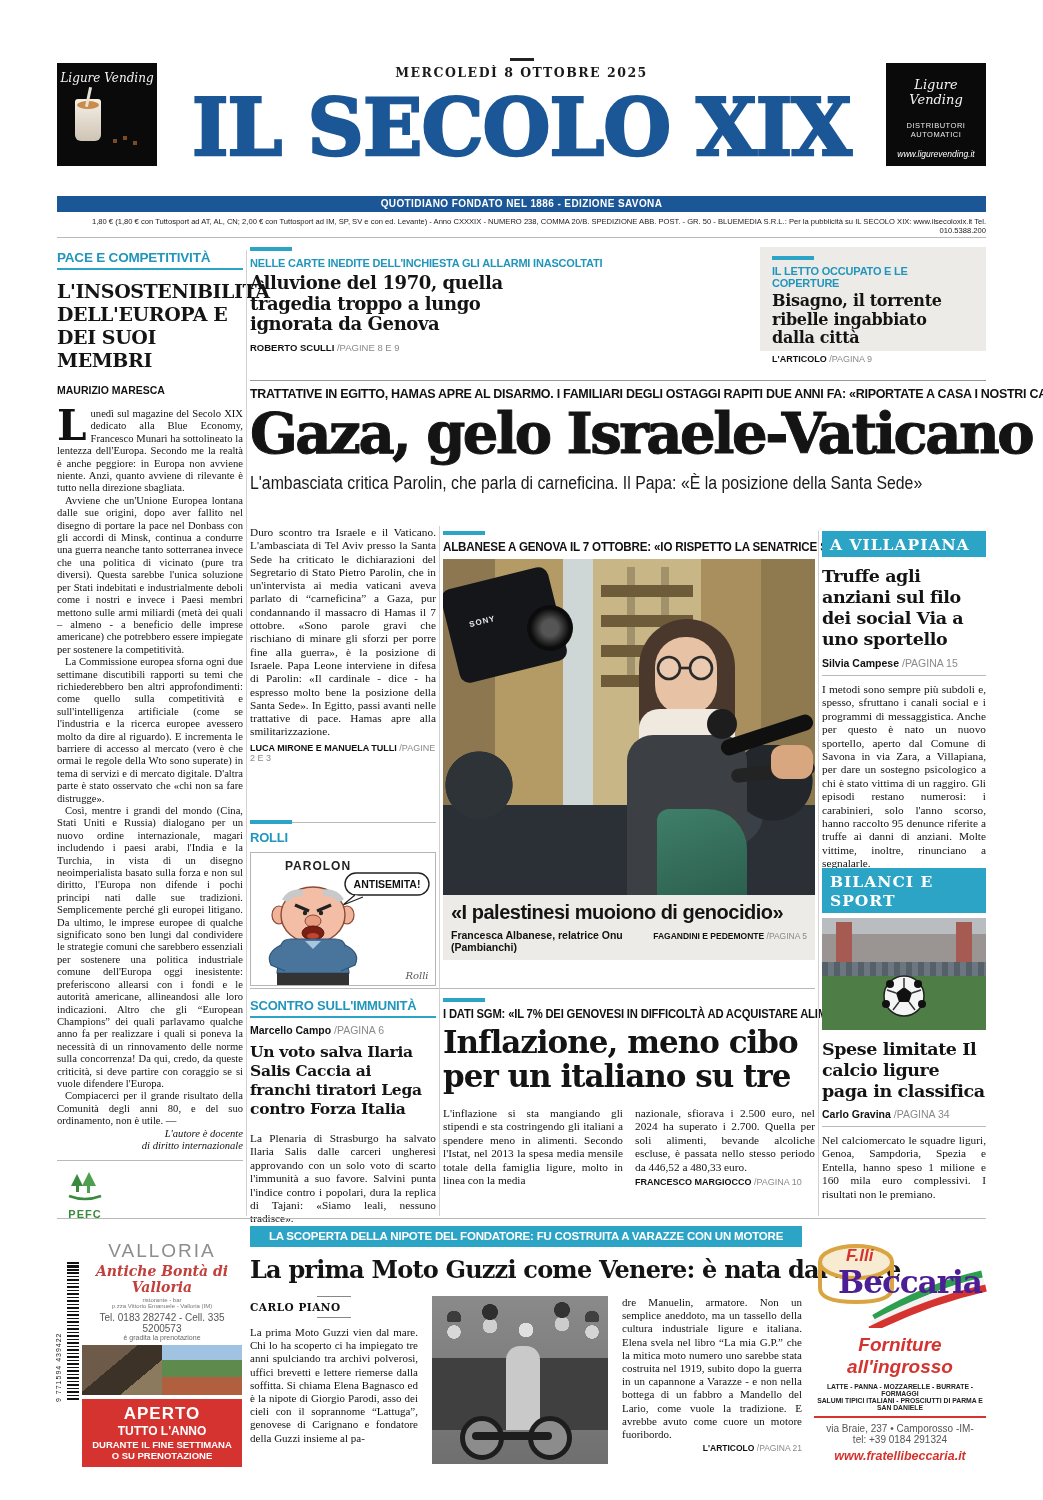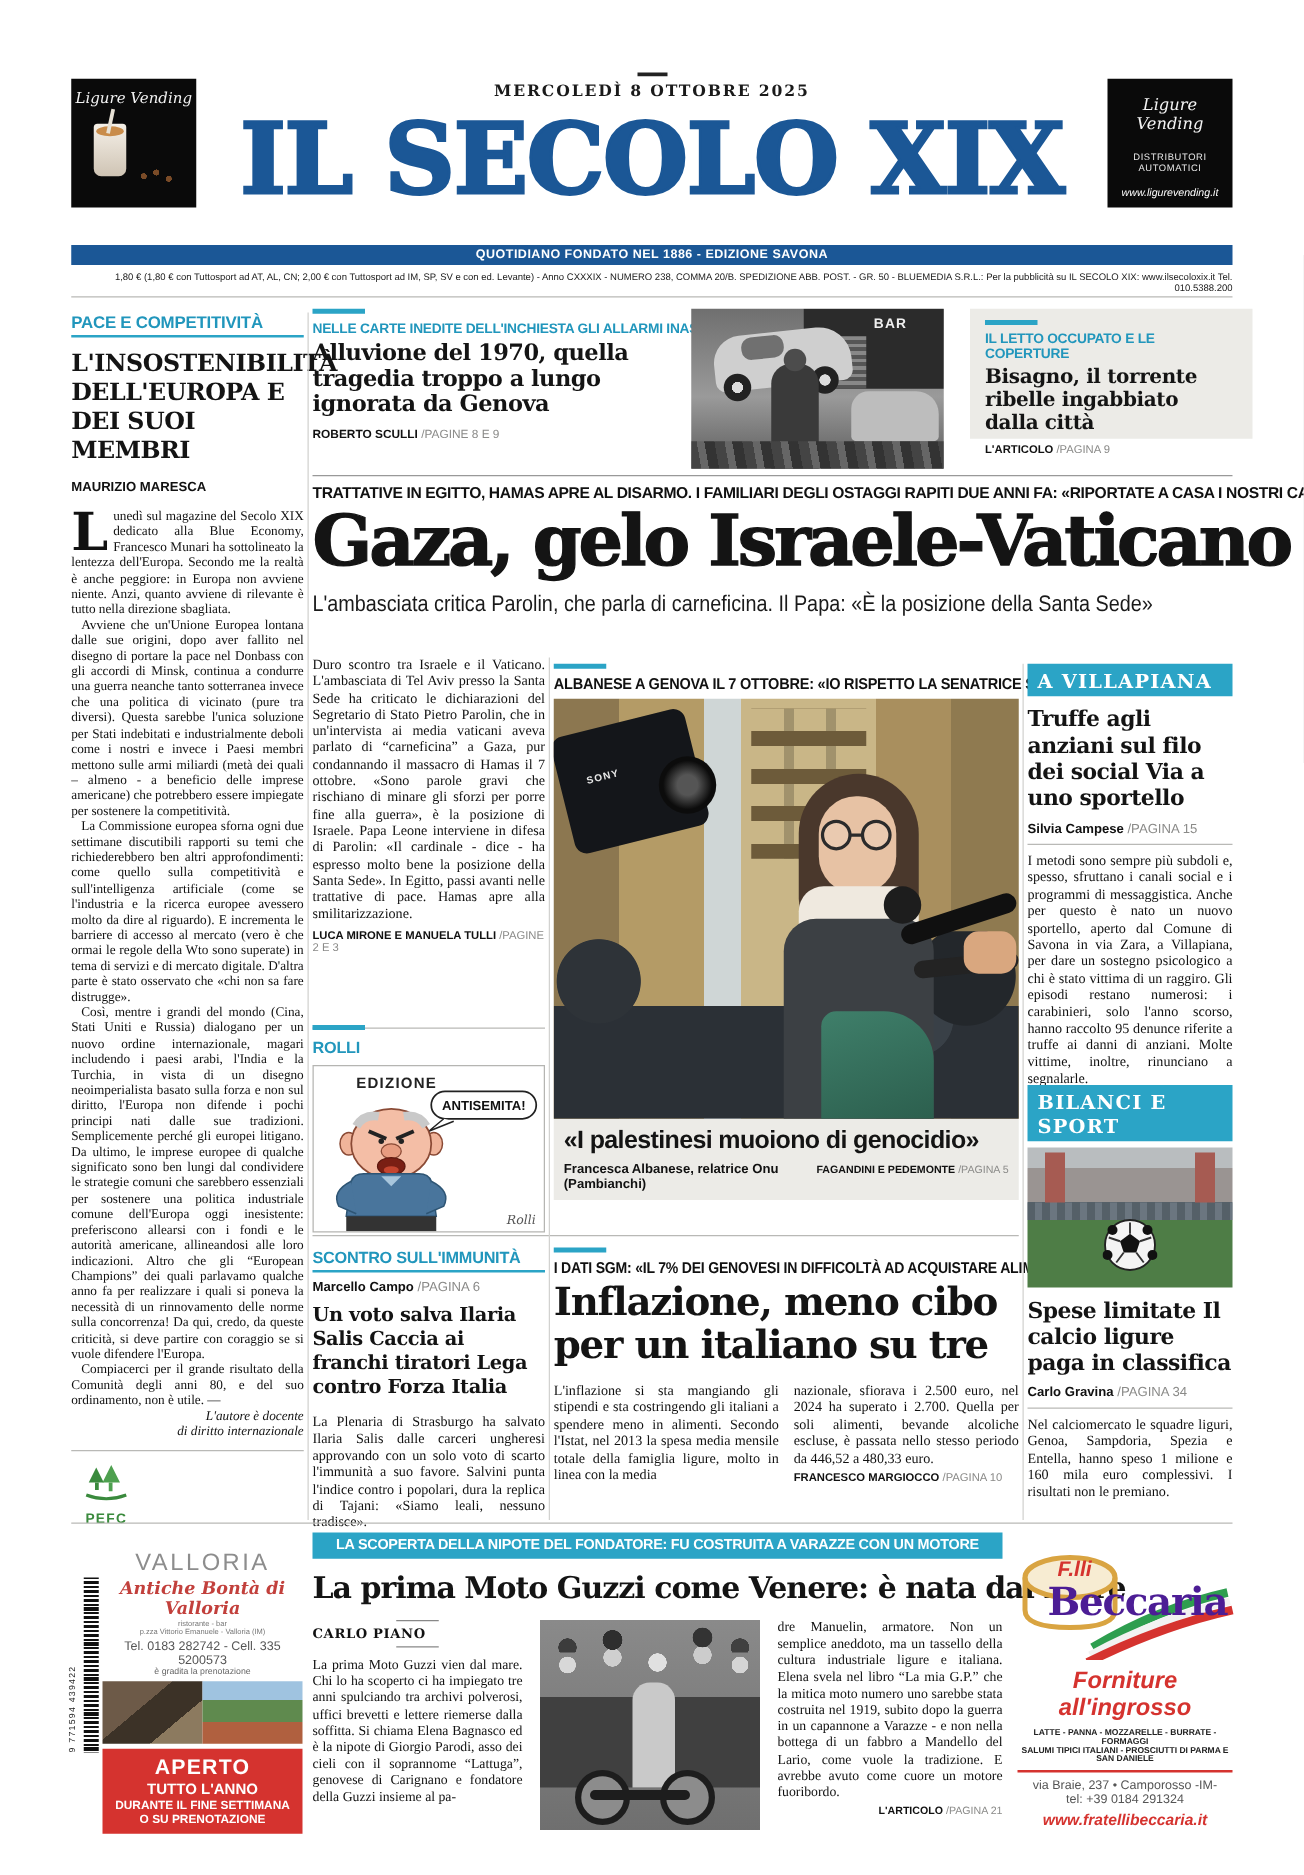--- a/index.html
+++ b/index.html
@@ -85,35 +85,22 @@
   <div class="abs" style="left:250px;top:247px;width:296px;">
     <div class="dash"></div>
     <div class="kicker teal" style="font-size:11px;margin-top:6px;white-space:nowrap;">NELLE CARTE INEDITE DELL'INCHIESTA GLI ALLARMI INASCOLTATI</div>
     <div class="headline" style="font-size:18px;line-height:20.5px;letter-spacing:-0.4px;margin-top:4px;">Alluvione del 1970, quella tragedia troppo a lungo ignorata da Genova</div>
     <div class="sans byline" style="font-size:9.5px;margin-top:7px;">
       <b>ROBERTO SCULLI</b>
       <span class="pg">/PAGINE 8 E 9</span>
     </div>
   </div>
 
-  <div class="abs photo bw" style="left:553px;top:247px;width:202px;height:128px;background:linear-gradient(#6f6f6f,#9a9a9a 55%,#5c5c5c);">
-    <div style="position:absolute;left:90px;top:0;width:112px;height:64px;background:#2b2b2b;"></div>
-    <div style="position:absolute;left:96px;top:22px;width:44px;height:42px;background:repeating-linear-gradient(#888 0 3px,#555 3px 6px);"></div>
-    <div class="sans" style="position:absolute;left:146px;top:6px;color:#f0f0f0;font-weight:bold;font-size:11px;letter-spacing:1px;">BAR</div>
-    <div style="position:absolute;left:18px;top:18px;width:110px;height:44px;background:#cfcfcf;border-radius:22px 26px 8px 8px;transform:rotate(-6deg);"></div>
-    <div style="position:absolute;left:40px;top:22px;width:34px;height:18px;background:#707070;border-radius:8px;transform:rotate(-6deg);"></div>
-    <div style="position:absolute;left:26px;top:52px;width:22px;height:22px;background:radial-gradient(#ddd 28%,#222 30%);border-radius:50%;"></div>
-    <div style="position:absolute;left:96px;top:46px;width:22px;height:22px;background:radial-gradient(#ddd 28%,#222 30%);border-radius:50%;"></div>
-    <div style="position:absolute;left:128px;top:66px;width:70px;height:40px;background:#bdbdbd;border-radius:14px 18px 4px 4px;"></div>
-    <div style="position:absolute;left:64px;top:44px;width:38px;height:84px;background:#3a3a3a;border-radius:16px 16px 0 0;"></div>
-    <div style="position:absolute;left:74px;top:32px;width:18px;height:18px;background:#4c4c4c;border-radius:50%;"></div>
-    <div style="position:absolute;left:0;bottom:0;width:100%;height:22px;background:repeating-linear-gradient(80deg,#444 0 8px,#666 8px 14px,#333 14px 22px);"></div>
-  </div>
-
-  <div class="abs" style="left:776px;top:247px;width:226px;height:104px;background:#ecebe7;box-sizing:border-box;padding:9px 12px;">
+
+  <div class="abs" style="left:760px;top:247px;width:226px;height:104px;background:#ecebe7;box-sizing:border-box;padding:9px 12px;">
     <div class="dash"></div>
     <div class="kicker teal" style="font-size:11px;margin-top:5px;">IL LETTO OCCUPATO E LE COPERTURE</div>
     <div class="headline" style="font-size:16px;line-height:18.5px;letter-spacing:-0.3px;margin-top:3px;">Bisagno, il torrente ribelle ingabbiato dalla città</div>
     <div class="sans byline" style="font-size:9px;margin-top:6px;">
       <b>L'ARTICOLO</b>
       <span class="pg">/PAGINA 9</span>
     </div>
   </div>
 
   <div class="abs" style="left:250px;top:380px;width:736px;border-top:1px solid #999;">
@@ -127,21 +114,21 @@
     <div class="sans byline" style="font-size:9px;margin-top:4px;">
       <b>LUCA MIRONE E MANUELA TULLI</b>
       <span class="pg">/PAGINE 2 E 3</span>
     </div>
   </div>
 
   <div class="hrule" style="left:250px;top:822px;width:186px;"></div>
   <div class="abs dash" style="left:250px;top:820px;"></div>
   <div class="abs kicker teal" style="left:250px;top:830px;font-size:13px;">ROLLI</div>
   <div class="abs" style="left:250px;top:852px;width:186px;height:134px;border:1px solid #b5b5b2;box-sizing:border-box;background:#fff;">
-    <div class="sans" style="position:absolute;left:34px;top:6px;font-size:12px;font-weight:bold;letter-spacing:1px;color:#222;">EDIZIONE</div>
+    <div class="sans" style="position:absolute;left:34px;top:6px;font-size:12px;font-weight:bold;letter-spacing:1px;color:#222;">PAROLON</div>
     <svg width="184" height="132" viewBox="0 0 184 132" style="position:absolute;left:0;top:0;">
       <rect x="94" y="20" width="84" height="22" rx="11" fill="#fff" stroke="#222" stroke-width="1.4"></rect>
       <path d="M104 42 L92 52 L112 44" fill="#fff" stroke="#222" stroke-width="1.2"></path>
       <text x="136" y="35" text-anchor="middle" font-family="Liberation Sans, sans-serif" font-size="10.5" font-weight="bold" fill="#111">ANTISEMITA!</text>
       <ellipse cx="28" cy="62" rx="7" ry="9" fill="#f0b49a" stroke="#8a4a35" stroke-width="1.2"></ellipse>
       <ellipse cx="96" cy="62" rx="7" ry="9" fill="#f0b49a" stroke="#8a4a35" stroke-width="1.2"></ellipse>
       <ellipse cx="62" cy="62" rx="32" ry="28" fill="#f4bea6" stroke="#8a4a35" stroke-width="1.4"></ellipse>
       <path d="M34 48 Q40 38 52 40" stroke="#c9c9c9" stroke-width="7" fill="none"></path>
       <path d="M72 40 Q84 38 90 48" stroke="#c9c9c9" stroke-width="7" fill="none"></path>
       <path d="M44 52 L58 58" stroke="#222" stroke-width="3.2"></path>

